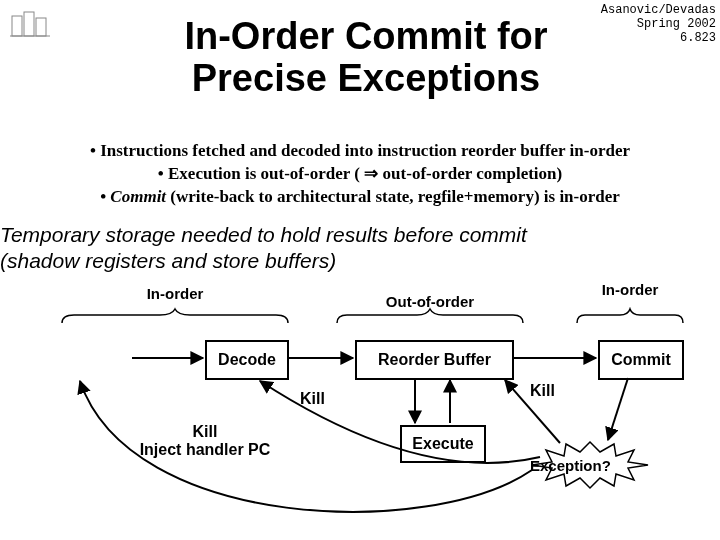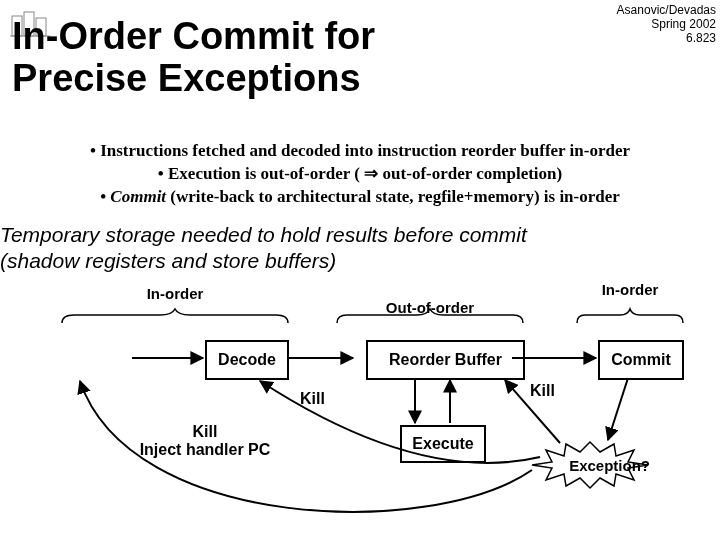--- a/index.html
+++ b/index.html
@@ -20,29 +20,30 @@
     height: 32px;
     font-size: 10px;
     color: #777;
   }
   .header-icon svg { display:block; }
   .header-right {
     position: absolute;
     top: 4px;
     right: 4px;
     text-align: right;
-    font-family: Liberation Sans, sans-serif;
+    font-family: Liberation Mono, monospace;
     font-size: 12px;
     line-height: 1.15;
   }
   .title {
     position: absolute;
     top: 16px;
     left: 0;
     right: 0;
+    text-align: center;
     font-size: 38px;
     font-weight: bold;
     line-height: 1.1;
     margin-left: 12px;
   }
   .bullets {
     position: absolute;
     top: 140px;
     left: 6px;
     right: 6px;
@@ -109,21 +110,21 @@
     position: absolute;
     top: 0; left: 0;
     width: 720px;
     height: 250px;
     pointer-events: none;
   }
   .burst {
     position: absolute;
     display: flex;
     align-items: center;
-    justify-content: flex-end;
+    justify-content: flex-start;
   }
   .burst-text {
     position: relative;
     font-weight: bold;
     font-size: 15px;
     z-index: 2;
   }
 </style>
 </head>
 <body>
@@ -153,35 +154,35 @@
     <span>• </span><i>Commit</i><span> (write-back to architectural state, regfile+memory) is in-order</span>
   </div>
 </div>
 
 <div class="tempnote" style="white-space:pre-line;">Temporary storage needed to hold results before commit
 (shadow registers and store buffers)</div>
 
 <div class="diag">
 
   <div class="stage-label" style="left:125px; top:0; width:100px;">In-order</div>
-  <div class="stage-label" style="left:365px; top:14px; width:130px;">Out-of-order</div>
+  <div class="stage-label" style="left:365px; top:8px; width:130px;">Out-of-order</div>
   <div class="stage-label" style="left:580px; top:-4px; width:100px;">In-order</div>
 
   <svg class="brace" style="left:60px; top:22px; width:230px;" viewBox="0 0 230 18" preserveAspectRatio="none">
     <path d="M2 16 Q2 8 14 8 L100 8 Q112 8 115 2 Q118 8 130 8 L216 8 Q228 8 228 16" fill="none" stroke="#000" stroke-width="1.5"></path>
   </svg>
   <svg class="brace" style="left:335px; top:22px; width:190px;" viewBox="0 0 190 18" preserveAspectRatio="none">
     <path d="M2 16 Q2 8 12 8 L82 8 Q92 8 95 2 Q98 8 108 8 L178 8 Q188 8 188 16" fill="none" stroke="#000" stroke-width="1.5"></path>
   </svg>
   <svg class="brace" style="left:575px; top:22px; width:110px;" viewBox="0 0 110 18" preserveAspectRatio="none">
     <path d="M2 16 Q2 8 10 8 L45 8 Q53 8 55 2 Q57 8 65 8 L100 8 Q108 8 108 16" fill="none" stroke="#000" stroke-width="1.5"></path>
   </svg>
 
   <div class="box" style="left:205px; top:55px; width:80px;  height:36px;">Decode</div>
-  <div class="box" style="left:366px; top:55px; width:155px; height:36px;">Reorder Buffer</div>
+  <div class="box" style="left:355px; top:55px; width:155px; height:36px;">Reorder Buffer</div>
   <div class="box" style="left:598px; top:55px; width:82px;  height:36px;">Commit</div>
   <div class="box" style="left:400px; top:140px; width:82px; height:34px;">Execute</div>
 
   <div class="kill-label" style="left:300px; top:105px;">Kill</div>
   <div class="kill-label" style="left:530px; top:97px;">Kill</div>
   <div class="inject" style="left:115px; top:138px; width:180px; white-space:pre-line;">Kill
 Inject handler PC</div>
 
   <div class="burst" style="left:530px; top:155px; width:120px; height:50px;">
     <svg width="120" height="50" viewBox="0 0 120 50" style="position:absolute;top:0;left:0;">

